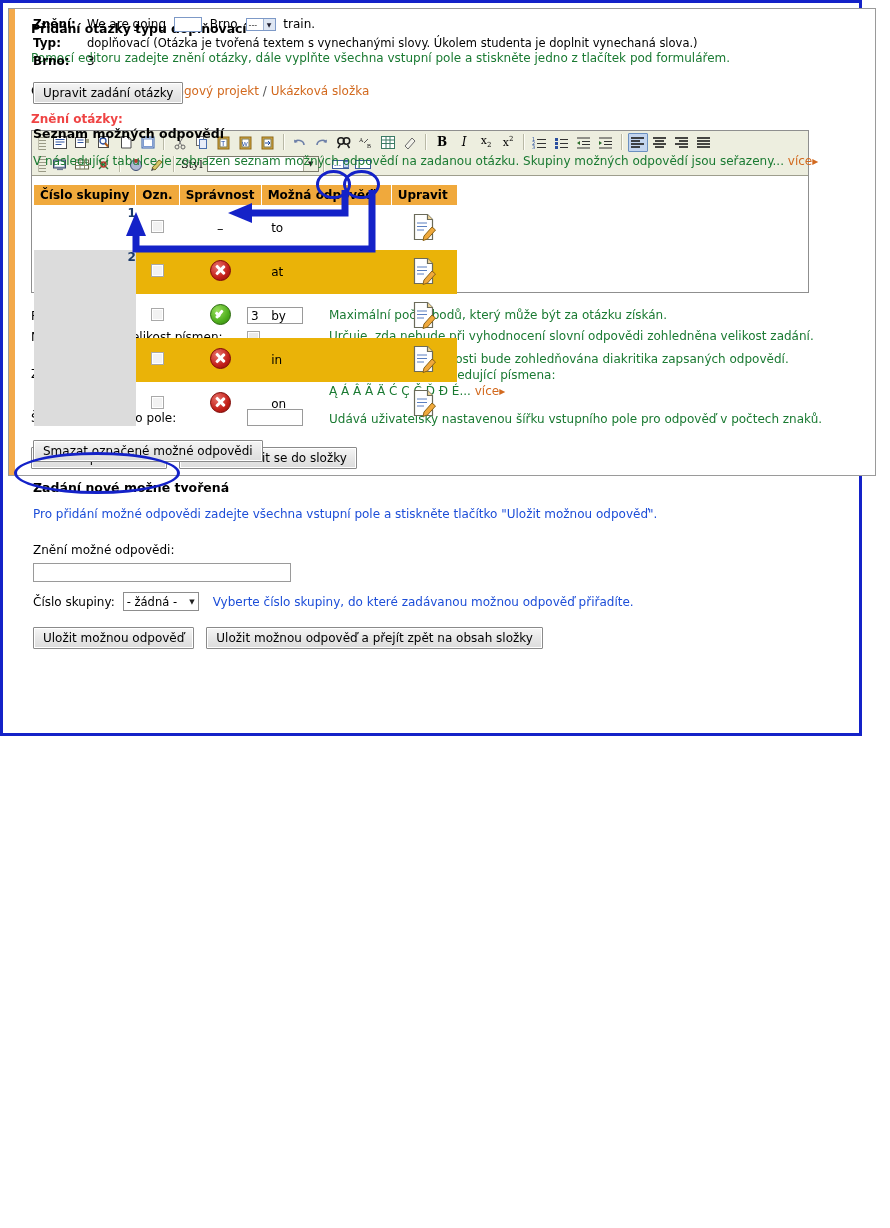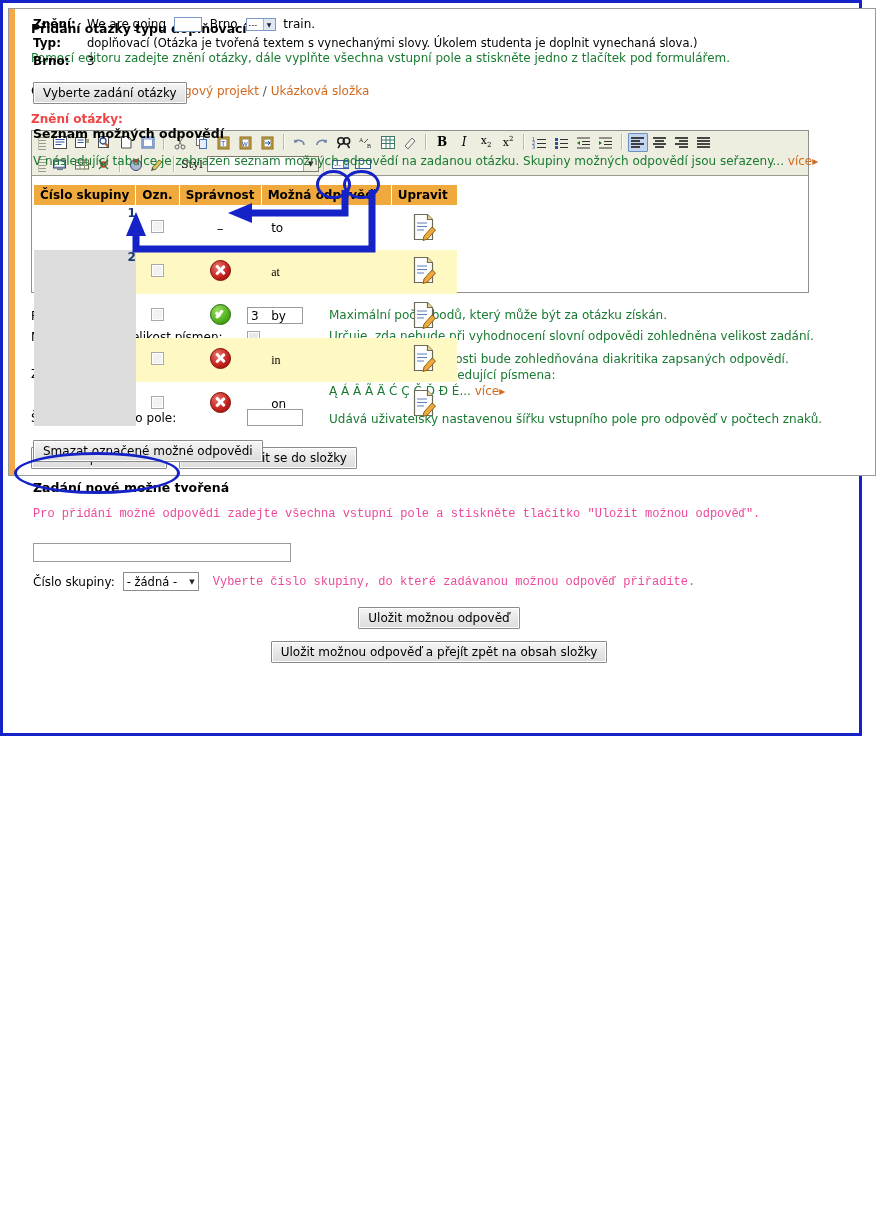--- a/index.html
+++ b/index.html
@@ -16,21 +16,21 @@
   .panel .orangebar{position:absolute;left:0;top:0;bottom:0;width:6px;background:#f3a94a;}
   .panel .inner{position:relative;}
 
   
   #panel-top{left:8px;top:8px;width:866px;height:466px;border:1px solid #9a9a9a;}
   #panel-top .inner{padding:12px 14px 10px 16px;}
 
   h2.section-title{font-size:12.5px;font-weight:bold;margin:0 0 14px 0;color:#000;
       font-family:"DejaVu Sans","Liberation Sans",sans-serif;letter-spacing:-0.1px;}
   p.help{color:#1a7a32;margin:0 0 18px 0;font-size:12px;line-height:16px;}
-  .help-green{color:#ec4899;font-family:Liberation Mono, monospace;}
+  .help-green{color:#1d4ed8;}
   .path-row{margin:0 0 14px 0;font-size:12px;}
   .path-row .lbl{color:#000;}
   a.link{color:#d2691e;text-decoration:none;}
   .sep{color:#555;}
   .field-label{font-size:12px;color:#ef4444;font-weight:bold;}
 
   
   .editor{margin-top:4px;width:776px;border:1px solid #8f8f8f;background:#edeedf;}
   .tb-row{display:flex;align-items:center;height:22px;padding:0 2px;gap:0px;}
   .tb-row.first{border-bottom:0px solid transparent;}
@@ -98,21 +98,21 @@
   table.answers th{background:#f0a93c;color:#000;font-weight:bold;font-size:12px;
       padding:3px 6px;border:1px solid #fff;text-align:left;white-space:nowrap;}
   table.answers td{border:0;padding:0;}
   td.grp{width:96px;text-align:right;padding:4px 8px 4px 4px;vertical-align:top;color:#1a3a6b;font-weight:bold;font-size:12px;}
   td.grp.shade{background:#dcdcdc;}
   td.cell{height:44px;vertical-align:middle;padding:0 8px;}
   td.cell.ozn{width:42px;text-align:center;padding:0;}
   td.cell.spr{width:82px;text-align:center;padding:0;}
   td.cell.odp{width:120px;padding-left:10px;}
   td.cell.upr{width:66px;text-align:center;padding:0;}
-  tr.alt td.cell{background:#fef9c3;font-family:Liberation Serif, serif;}
+  tr.alt td.cell{background:#eab308;}
   .dash{color:#000;font-size:13px;}
 
   .icon-ok,.icon-no{display:inline-block;width:19px;height:19px;border-radius:50%;position:relative;}
   .icon-ok{background:radial-gradient(circle at 35% 30%,#9be060 0%,#4fae1d 60%,#2f7c0c 100%);
       border:1px solid #2c6a10;}
   .icon-no{background:radial-gradient(circle at 35% 30%,#e8736b 0%,#c3201a 60%,#8e0f0b 100%);
       border:1px solid #7d0c08;}
   .icon-ok:after{content:"";position:absolute;left:4px;top:8px;width:6px;height:2.5px;background:#fff;
       transform:rotate(45deg);border-radius:1px;}
   .icon-ok:before{content:"";position:absolute;left:7px;top:4px;width:2.5px;height:10px;background:#fff;
@@ -517,21 +517,21 @@
         <span class="k">Typ:</span>
         <span class="v small">doplňovací (Otázka je tvořená textem s vynechanými slovy. Úkolem studenta je doplnit vynechaná slova.)</span>
       </div>
 
       <div class="kv">
         <span class="k">Brno:</span>
         <span class="v">3</span>
       </div>
 
       <div style="margin-top:14px;">
-        <span class="btn">Vyberte zadání otázky</span>
+        <span class="btn">Upravit zadání otázky</span>
       </div>
 
       <h3 class="sub">Seznam možných odpovědí</h3>
 
       <p class="just">
         <span>V následující tabulce je zobrazen seznam možných odpovědí na zadanou otázku. Skupiny možných odpovědí jsou seřazeny...</span>
         <a class="link" href="#">více▸</a>
       </p>
 
       <table class="answers">
@@ -641,35 +641,36 @@
       </table>
 
       <div style="margin-top:14px;">
         <span class="btn">Smazat označené možné odpovědi</span>
       </div>
 
       <h3 class="sub" style="margin:18px 0 12px 0;">Zadání nové možné tvořená</h3>
 
       <div class="help-green" style="font-size:12px;margin-bottom:22px;">Pro přidání možné odpovědi zadejte všechna vstupní pole a stiskněte tlačítko "Uložit možnou odpověď".</div>
 
+      <div class="lbl-inline" style="margin-bottom:6px;">Znění možné odpovědi:</div>
 
       <div>
         <input class="txtwide" type="text" value="" style="">
       </div>
 
       <div style="margin-top:10px;display:flex;align-items:center;gap:8px;">
         <span class="lbl-inline">Číslo skupiny:</span>
         <span class="selgrp">
           <span>- žádná -</span>
           <span class="ar">▼</span>
         </span>
         <span class="help-green" style="font-size:12px;margin-left:6px;">Vyberte číslo skupiny, do které zadávanou možnou odpověď přiřadíte.</span>
       </div>
 
-      <div class="btnrow" style="margin-top:16px;flex-direction:column;">
+      <div class="btnrow" style="margin-top:16px;">
         <span class="btn">Uložit možnou odpověď</span>
         <span class="btn">Uložit možnou odpověď a přejít zpět na obsah složky</span>
       </div>
 
     </div>
   </div>
 
   <svg class="overlay" viewBox="0 0 890 1228">
 
     <path d="M345 190 L345 213 L248 213" fill="none" stroke="#1422c8" stroke-width="7"></path>

